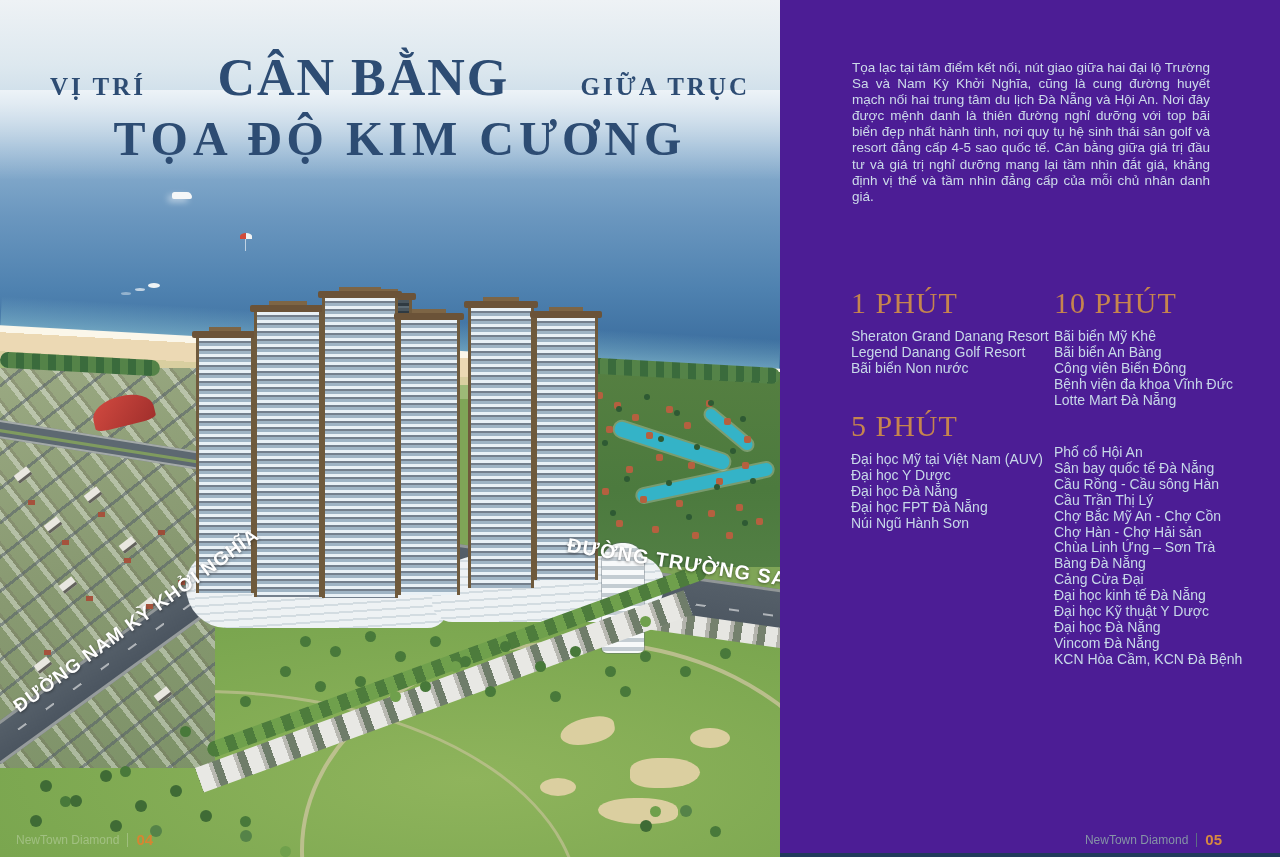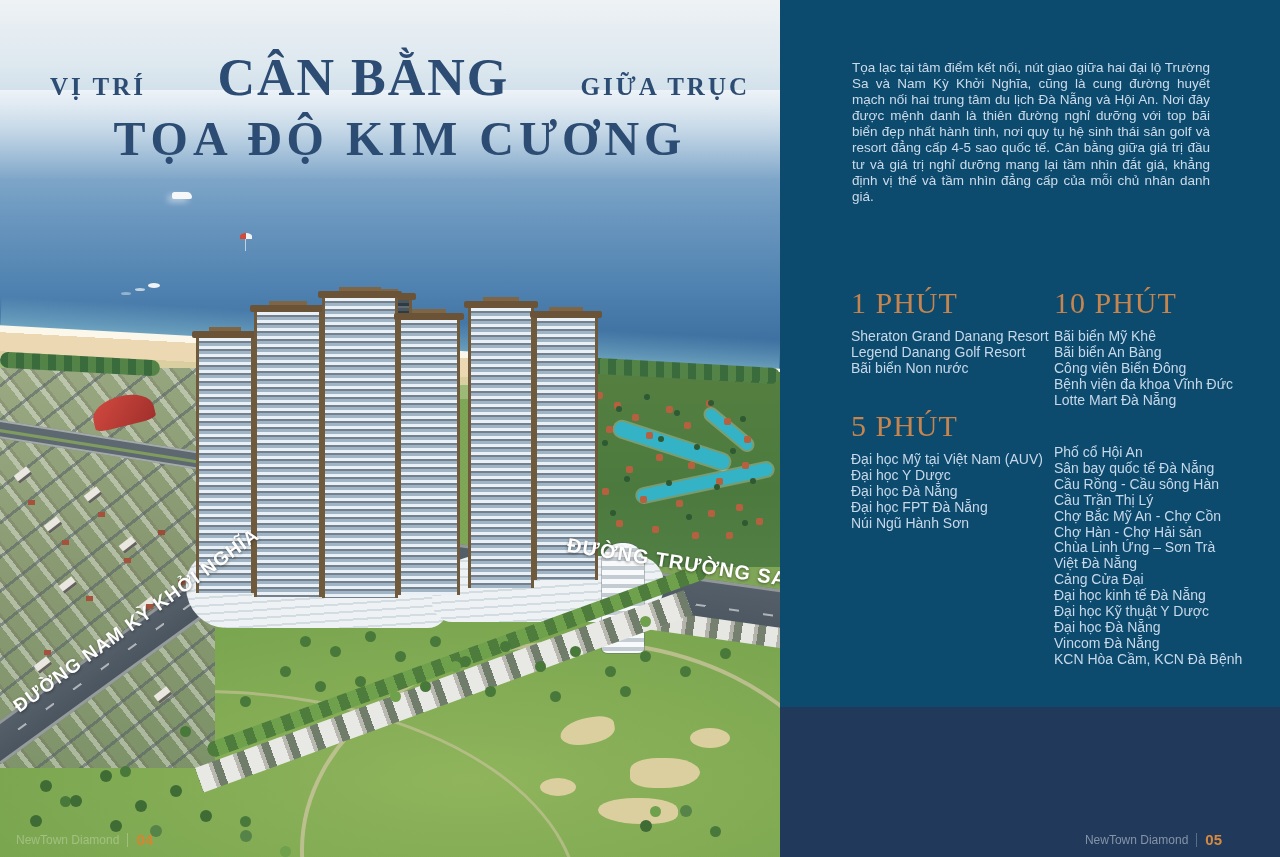--- a/index.html
+++ b/index.html
@@ -140,21 +140,21 @@
   .rl-nkkn{left:-12px;top:612px;width:290px;font-size:19px;letter-spacing:1px;transform:rotate(-36deg);}
   .rl-ts{left:566px;top:550px;width:210px;font-size:20px;letter-spacing:1px;transform:rotate(9deg);}
 
   
   .footer-left{position:absolute;left:16px;top:831px;display:flex;align-items:center;gap:8px;font-size:12px;}
   .footer-left .brand{color:rgba(255,255,255,.28);}
   .footer-left .bar{width:1px;height:14px;background:rgba(255,255,255,.25);}
   .footer-left .page{color:#e0812f;font-weight:bold;font-size:15px;opacity:.9;}
 
   
-  .panel{position:absolute;left:780px;top:0;width:500px;height:707px;background:#0c4a6e;text-decoration:underline;}
+  .panel{position:absolute;left:780px;top:0;width:500px;height:853px;background:#4c1d95;text-decoration:underline;}
   .intro{position:absolute;left:72px;top:60px;width:358px;color:#ccdbe9;font-size:13.5px;line-height:16.1px;
         text-align:justify;}
   .section{position:absolute;}
   .sec-title{font-family:"Liberation Serif","DejaVu Serif",serif;font-size:30px;letter-spacing:1px;
         color:#c6854e;line-height:32px;margin-bottom:10px;}
   .poi{color:#c7d8e8;font-size:14px;line-height:15.9px;white-space:nowrap;}
   .sec-1{left:71px;top:287px;}
   .sec-10{left:274px;top:287px;}
   .sec-5{left:71px;top:410px;}
   .sec-20{left:274px;top:445px;}
@@ -294,21 +294,21 @@
 
     <div class="section sec-20">
       <div>
           <div class="poi">Phố cổ Hội An</div>
           <div class="poi">Sân bay quốc tế Đà Nẵng</div>
           <div class="poi">Cầu Rồng - Cầu sông Hàn</div>
           <div class="poi">Cầu Trần Thị Lý</div>
           <div class="poi">Chợ Bắc Mỹ An - Chợ Cồn</div>
           <div class="poi">Chợ Hàn - Chợ Hải sản</div>
           <div class="poi">Chùa Linh Ứng – Sơn Trà</div>
-          <div class="poi">Việt Đà Nẵng</div>
+          <div class="poi">Bàng Đà Nẵng</div>
           <div class="poi">Cảng Cửa Đại</div>
           <div class="poi">Đại học kinh tế Đà Nẵng</div>
           <div class="poi">Đại học Kỹ thuật Y Dược</div>
           <div class="poi">Đại học Đà Nẵng</div>
           <div class="poi">Vincom Đà Nẵng</div>
           <div class="poi">KCN Hòa Cầm, KCN Đà Bệnh</div>
         </div>
     </div>
 
     <div class="footer-right">

